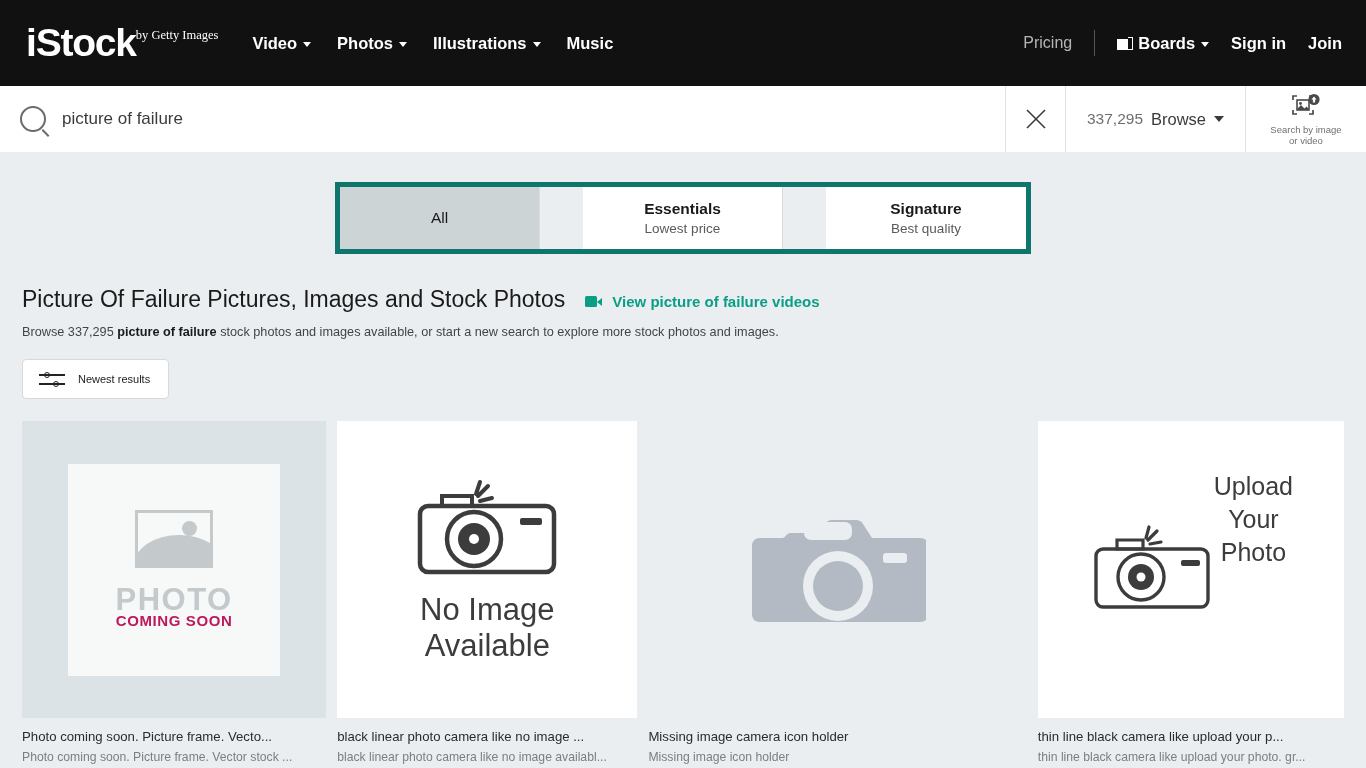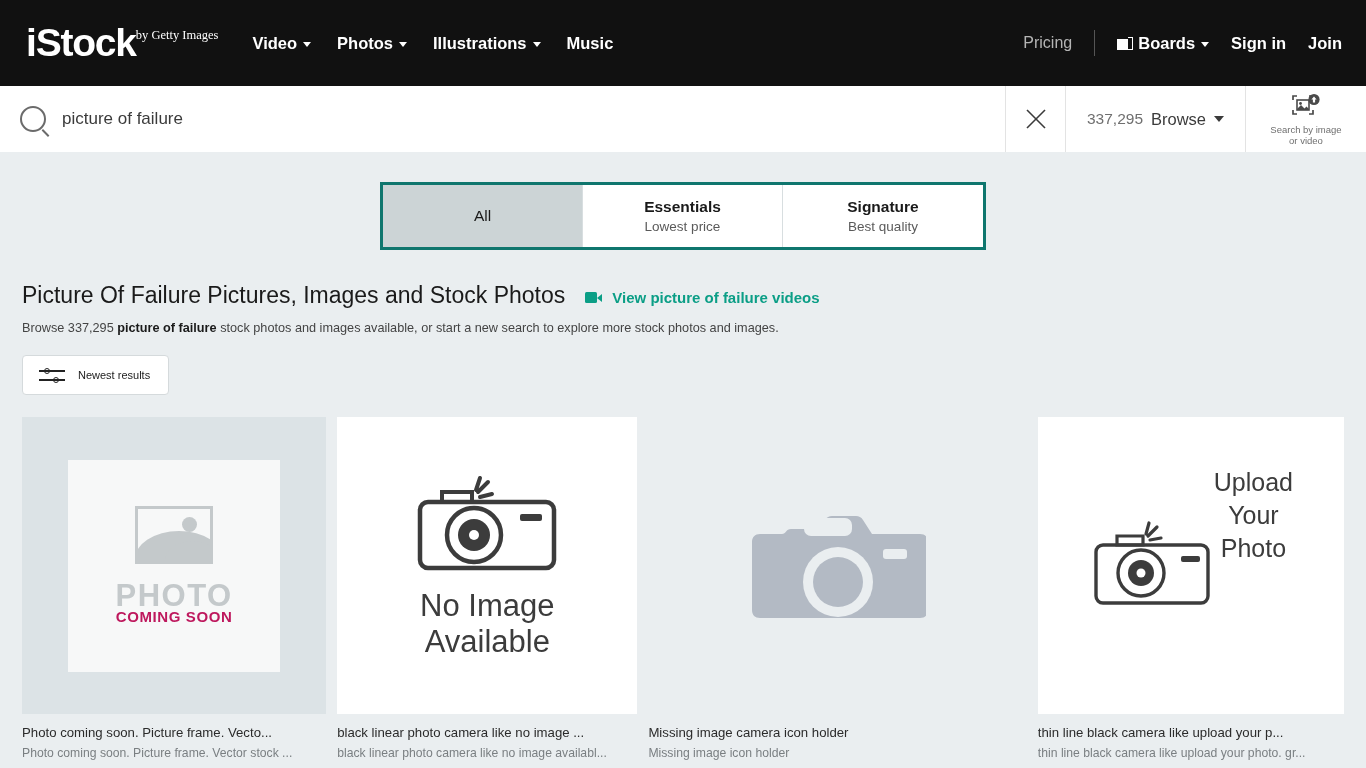--- a/index.html
+++ b/index.html
@@ -107,21 +107,21 @@
   .by-image {
     width: 120px; display: flex; flex-direction: column;
     align-items: center; justify-content: center; gap: 3px; cursor: pointer;
   }
   .by-image-label {
     font-size: 9.5px; color: #6f6f6f; text-align: center; line-height: 11px;
   }
 
   
   .tabs-wrap { display: flex; justify-content: center; padding-top: 30px; }
-  .tabs { display: flex; border: 3px solid #0f766e; }
+  .tabs { display: flex; border: 5px solid #0f766e; gap: 43px; }
   .tab {
     width: 200px; height: 62px;
     display: flex; flex-direction: column;
     align-items: center; justify-content: center;
     background: #ffffff; cursor: pointer;
     border-right: 1px solid #d8dee0;
   }
   .tab:last-child { border-right: none; }
   .tab.active { background: #ccd4d6; }
   .tab-title { font-size: 15.5px; font-weight: bold; color: #1a1a1a; }

